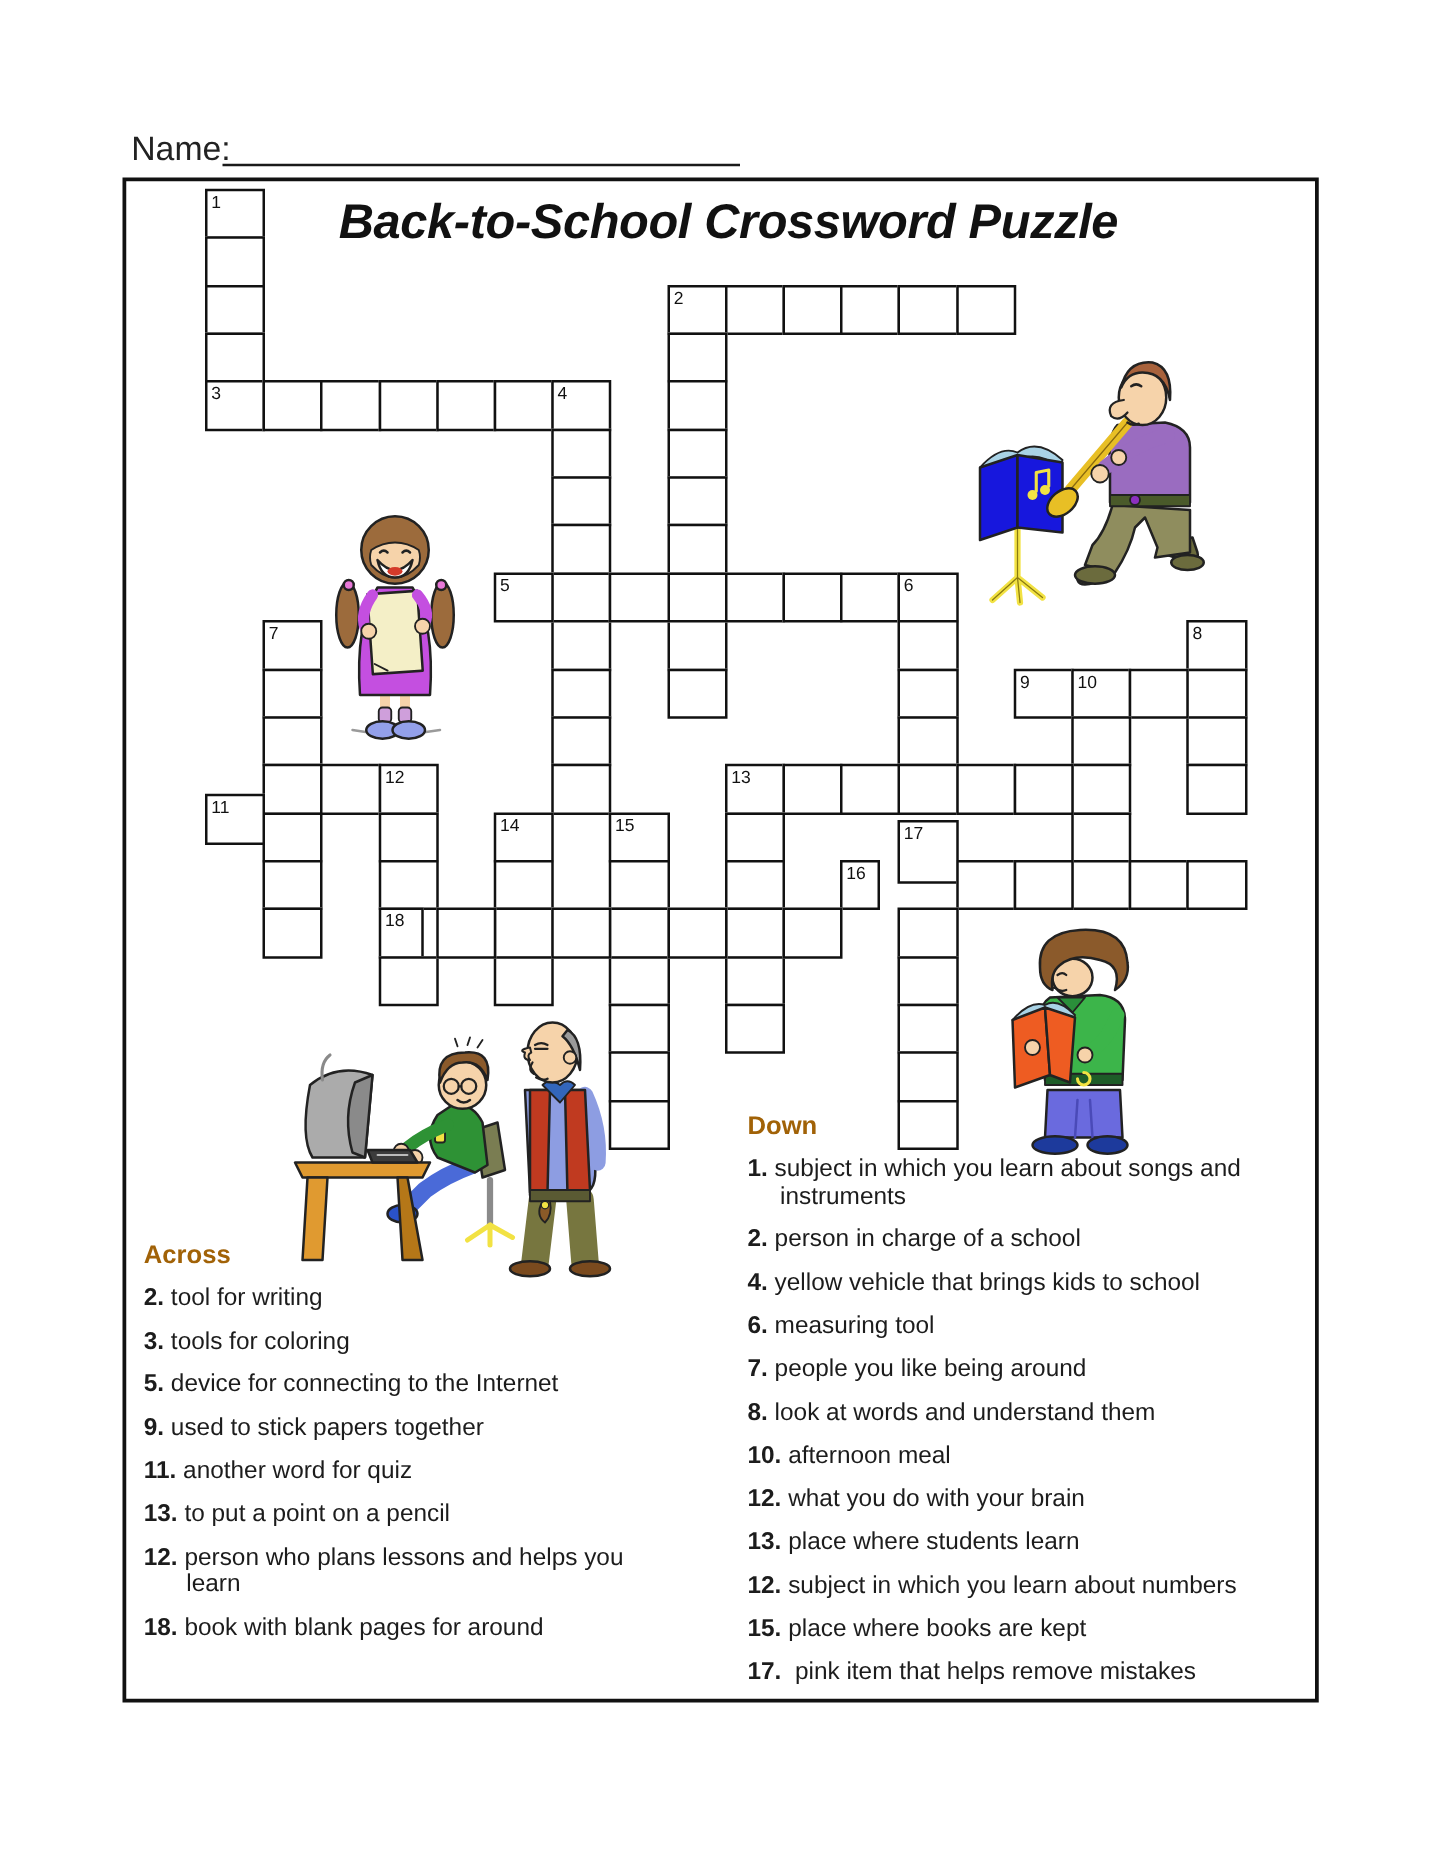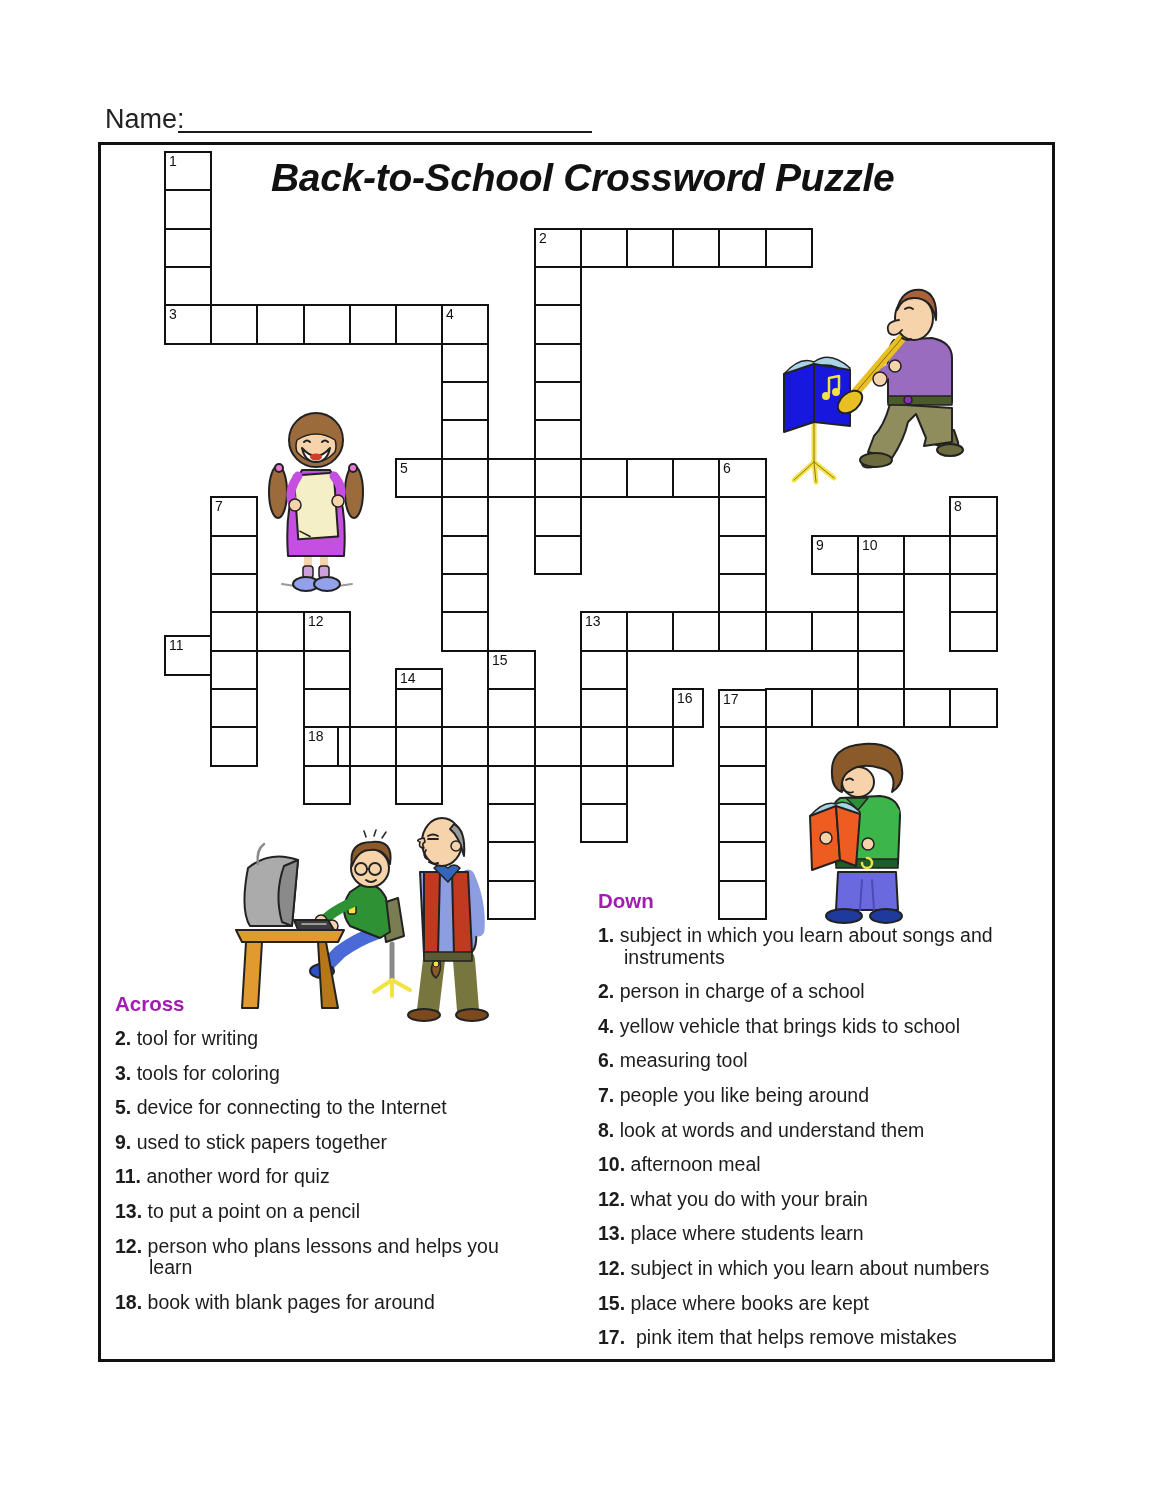--- a/index.html
+++ b/index.html
@@ -16,21 +16,21 @@
   #title{position:absolute;left:271px;top:156px;width:660px;font-size:39px;font-weight:bold;
          font-style:italic;letter-spacing:-0.3px;color:#111;white-space:nowrap;}
   
   .cell{position:absolute;background:#fff;border:2px solid #111;box-sizing:border-box;}
   .cellnum{position:absolute;top:0px;left:3px;font-size:14px;line-height:16px;color:#111;
            font-weight:400;}
   
   .cluelist{position:absolute;}
   #across-list{left:115px;top:993px;width:400px;}
   #down-list{left:598px;top:890px;width:442px;}
-  .clue-heading{font-size:20.5px;font-weight:bold;line-height:22px;margin-bottom:13px;color:#a21caf;}
+  .clue-heading{font-size:20.5px;font-weight:bold;line-height:22px;margin-bottom:13px;color:#a16207;}
   .clue{font-size:19.5px;line-height:21.6px;margin-bottom:13px;color:#1c1c1c;}
   #across-list .clue{padding-left:34px;text-indent:-34px;}
   #down-list .clue{padding-left:26px;text-indent:-26px;}
   .cnum{font-weight:bold;}
   .ctxt{white-space:pre-line;}
   .clipart{position:absolute;}
 </style>
 </head>
 <body>
 
@@ -143,39 +143,39 @@
       </div>
       <div class="cell" style="left: 626px; top: 611px; width: 48px; height: 41px;"></div>
       <div class="cell" style="left: 672px; top: 611px; width: 48px; height: 41px;"></div>
       <div class="cell" style="left: 765px; top: 611px; width: 48px; height: 41px;"></div>
       <div class="cell" style="left: 811px; top: 611px; width: 48px; height: 41px;"></div>
       <div class="cell" style="left: 580px; top: 650px; width: 48px; height: 40px;"></div>
       <div class="cell" style="left: 580px; top: 688px; width: 48px; height: 40px;"></div>
       <div class="cell" style="left: 580px; top: 726px; width: 48px; height: 41px;"></div>
       <div class="cell" style="left: 580px; top: 765px; width: 48px; height: 40px;"></div>
       <div class="cell" style="left: 580px; top: 803px; width: 48px; height: 40px;"></div>
-      <div class="cell" style="left: 395px; top: 668px; width: 48px; height: 24px;">
+      <div class="cell" style="left: 395px; top: 650px; width: 48px; height: 40px;">
         <span class="cellnum">14</span>
       </div>
       <div class="cell" style="left: 395px; top: 688px; width: 48px; height: 40px;"></div>
       <div class="cell" style="left: 395px; top: 726px; width: 48px; height: 41px;"></div>
       <div class="cell" style="left: 395px; top: 765px; width: 48px; height: 40px;"></div>
       <div class="cell" style="left: 487px; top: 650px; width: 49px; height: 40px;">
         <span class="cellnum">15</span>
       </div>
       <div class="cell" style="left: 487px; top: 688px; width: 49px; height: 40px;"></div>
       <div class="cell" style="left: 487px; top: 726px; width: 49px; height: 41px;"></div>
       <div class="cell" style="left: 487px; top: 765px; width: 49px; height: 40px;"></div>
       <div class="cell" style="left: 487px; top: 803px; width: 49px; height: 40px;"></div>
       <div class="cell" style="left: 487px; top: 841px; width: 49px; height: 41px;"></div>
       <div class="cell" style="left: 487px; top: 880px; width: 49px; height: 40px;"></div>
       <div class="cell" style="left: 672px; top: 688px; width: 32px; height: 40px;">
         <span class="cellnum">16</span>
       </div>
-      <div class="cell" style="left: 718px; top: 689px; width: 49px; height: 40px;">
+      <div class="cell" style="left: 718px; top: 656px; width: 49px; height: 51px;">
         <span class="cellnum">17</span>
       </div>
       <div class="cell" style="left: 765px; top: 688px; width: 48px; height: 40px;"></div>
       <div class="cell" style="left: 811px; top: 688px; width: 48px; height: 40px;"></div>
       <div class="cell" style="left: 903px; top: 688px; width: 48px; height: 40px;"></div>
       <div class="cell" style="left: 949px; top: 688px; width: 49px; height: 40px;"></div>
       <div class="cell" style="left: 718px; top: 726px; width: 49px; height: 41px;"></div>
       <div class="cell" style="left: 718px; top: 765px; width: 49px; height: 40px;"></div>
       <div class="cell" style="left: 718px; top: 803px; width: 49px; height: 40px;"></div>
       <div class="cell" style="left: 718px; top: 841px; width: 49px; height: 41px;"></div>

